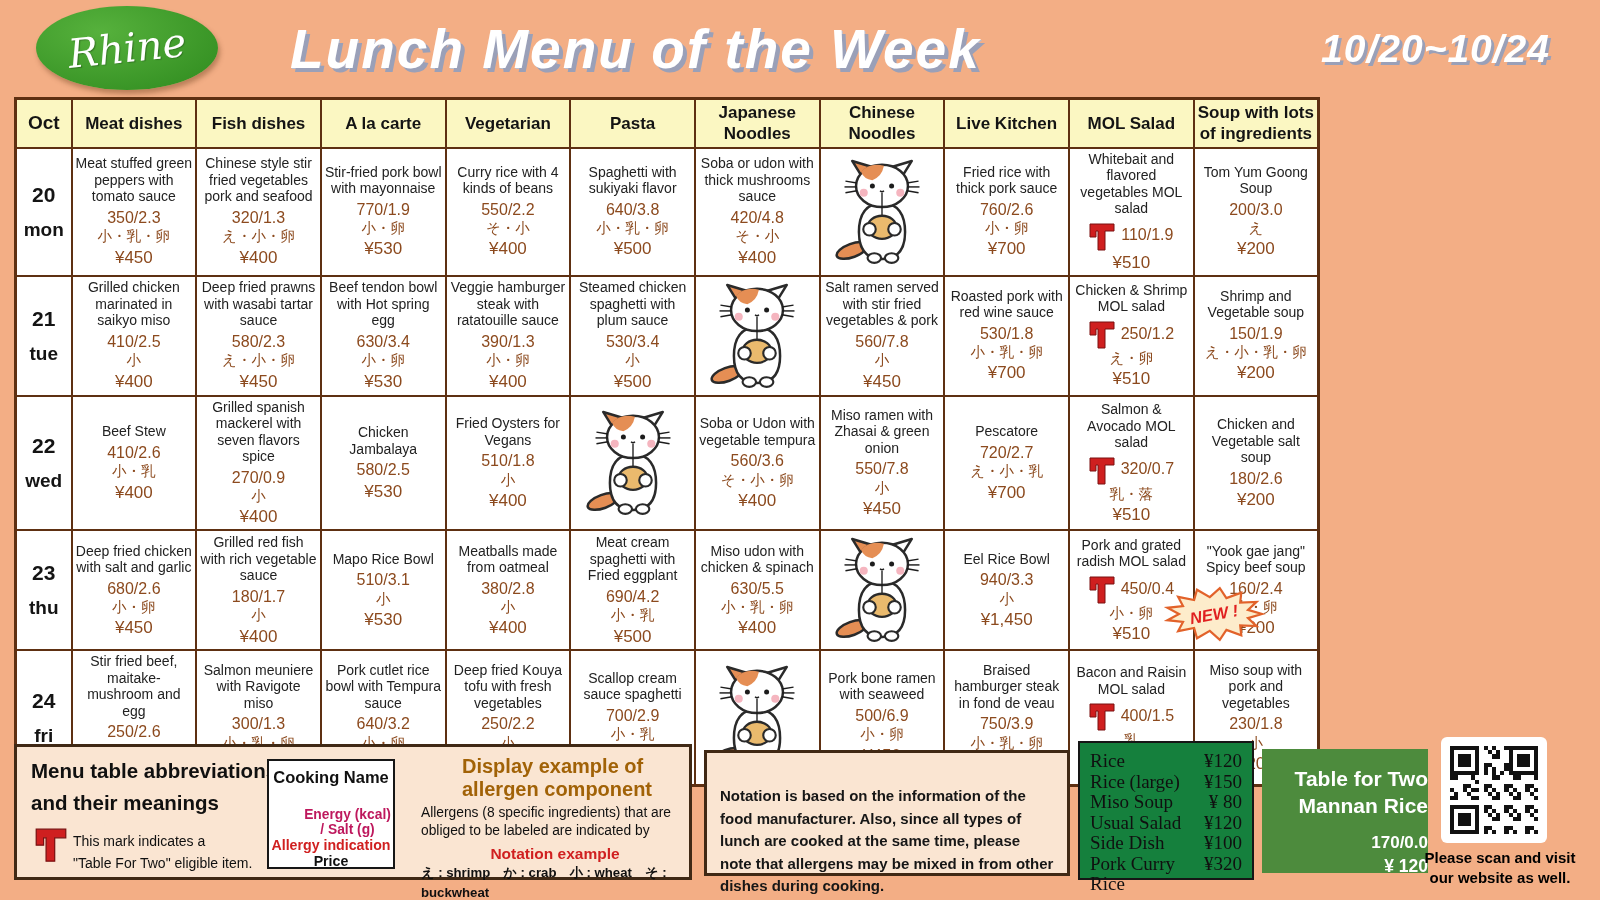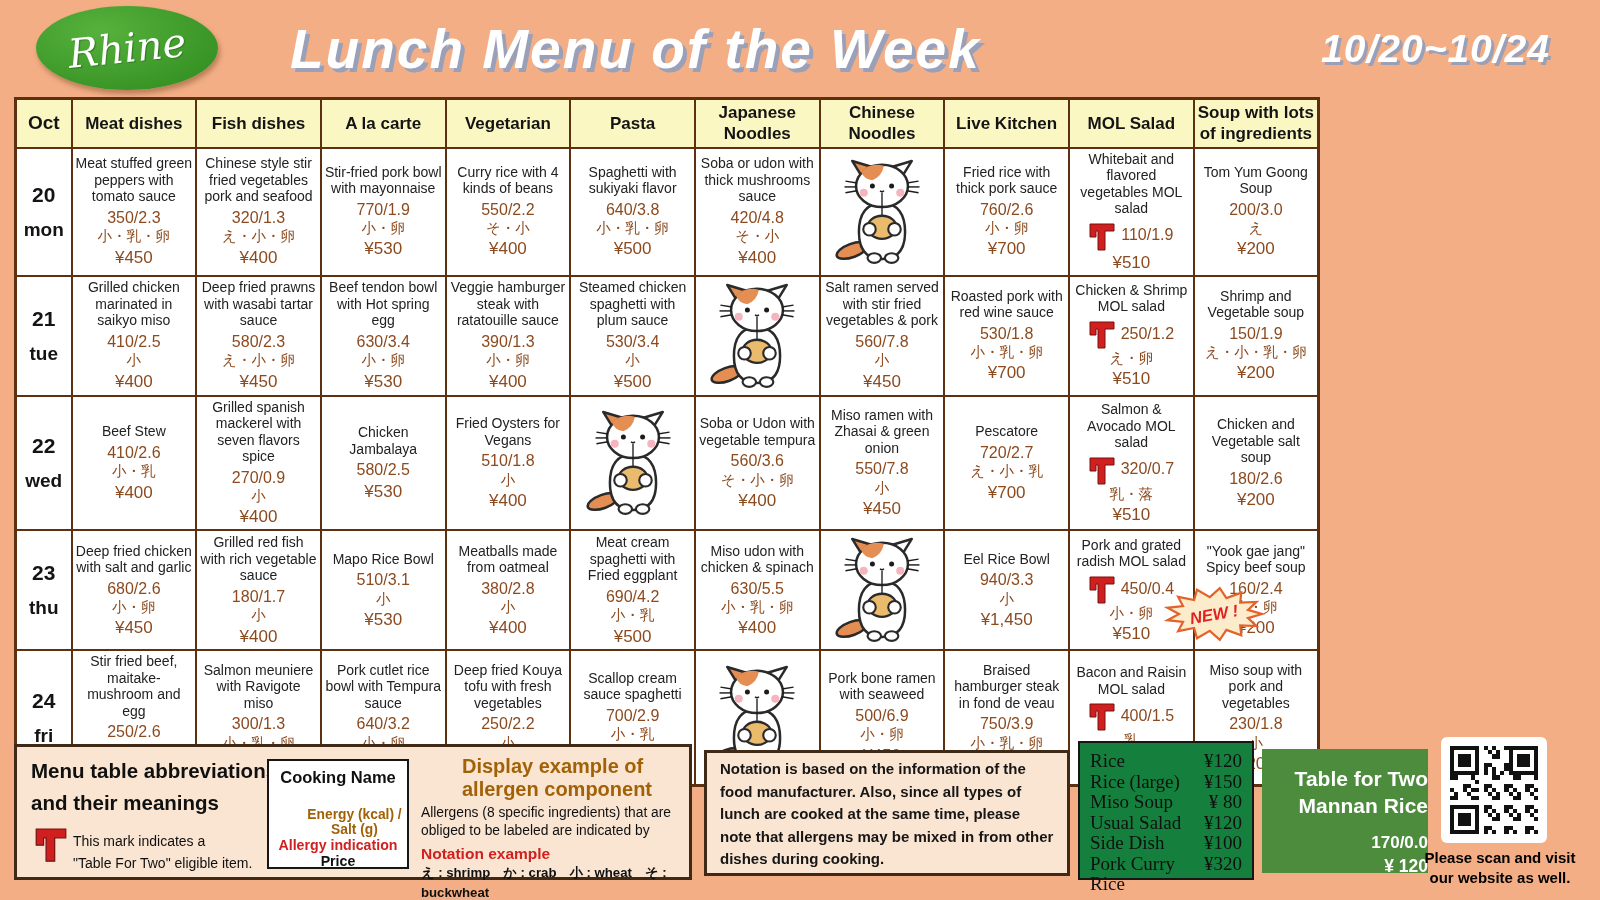--- a/index.html
+++ b/index.html
@@ -68,37 +68,37 @@
   .legend-box {
     position:absolute; left:14px; top:744px; width:678px; height:136px;
     background:#fae5d2; border:3px solid #40291500 ; border:3px solid #402915;
   }
   .legend-title { position:absolute; left:14px; top:8px; font-size:20.5px;
     font-weight:bold; color:#101010; line-height:1.55; }
   .legend-mark  { position:absolute; left:18px; top:78px; }
   .legend-text  { position:absolute; left:56px; top:84px; width:212px;
     font-size:14px; color:#101010; line-height:1.55; }
   .cooking-box {
-    position:absolute; left:250px; top:12px; width:142px; height:110px;
+    position:absolute; left:250px; top:12px; width:128px; height:110px;
     background:#fff; border:2px solid #161616; text-align:center; padding-top:7px;
   }
   .cooking-line1 { font-size:16.5px; font-weight:bold; color:#101010; margin-bottom:20px; }
-  .cooking-line2 { font-size:13.8px; font-weight:bold; color:#a16207;padding-left:33px; }
+  .cooking-line2 { font-size:13.8px; font-weight:bold; color:#be185d;padding-left:33px; }
   .cooking-line3 { font-size:14.2px; font-weight:bold; color:#d02020; }
   .cooking-line4 { font-size:14.2px; font-weight:bold; color:#101010; }
   .example-block { position:absolute; left:404px; top:8px; width:268px; }
   .example-head  { font-size:20px; font-weight:bold; color:#a16207; margin-bottom:3px;margin-left:41px; }
   .example-body  { font-size:13.8px; color:#101010; line-height:1.3; }
-  .notation-head { font-size:15.5px; font-weight:bold; color:#d02020; margin-top:5px; }
+  .notation-head { font-size:15.5px; font-weight:bold; color:#d02020; margin-top:5px;text-align:center; }
   .code-line     { font-size:13.2px; font-weight:bold; color:#101010; line-height:1.5; }
 
   .notation-box {
     position:absolute; left:704px; top:750px; width:366px; height:126px;
     background:#fae5d2; border:3px solid #402915;
-    padding:5px 13px; font-size:15px; font-weight:bold; color:#161616; line-height:1.5;
+    padding:32px 13px; font-size:15px; font-weight:bold; color:#161616; line-height:1.5;
   }
   .price-box {
     position:absolute; left:1078px; top:741px; width:176px; height:139px;
     background:#15803d; border:2px solid #161616;
     font-family:"Liberation Serif", serif; font-size:19px; color:#101010;
     padding:8px 10px 4px;
   }
   .price-row { display:flex; justify-content:space-between; line-height:20.5px; }
   .green-box {
     position:absolute; left:1262px; top:749px; width:166px; height:124px;

